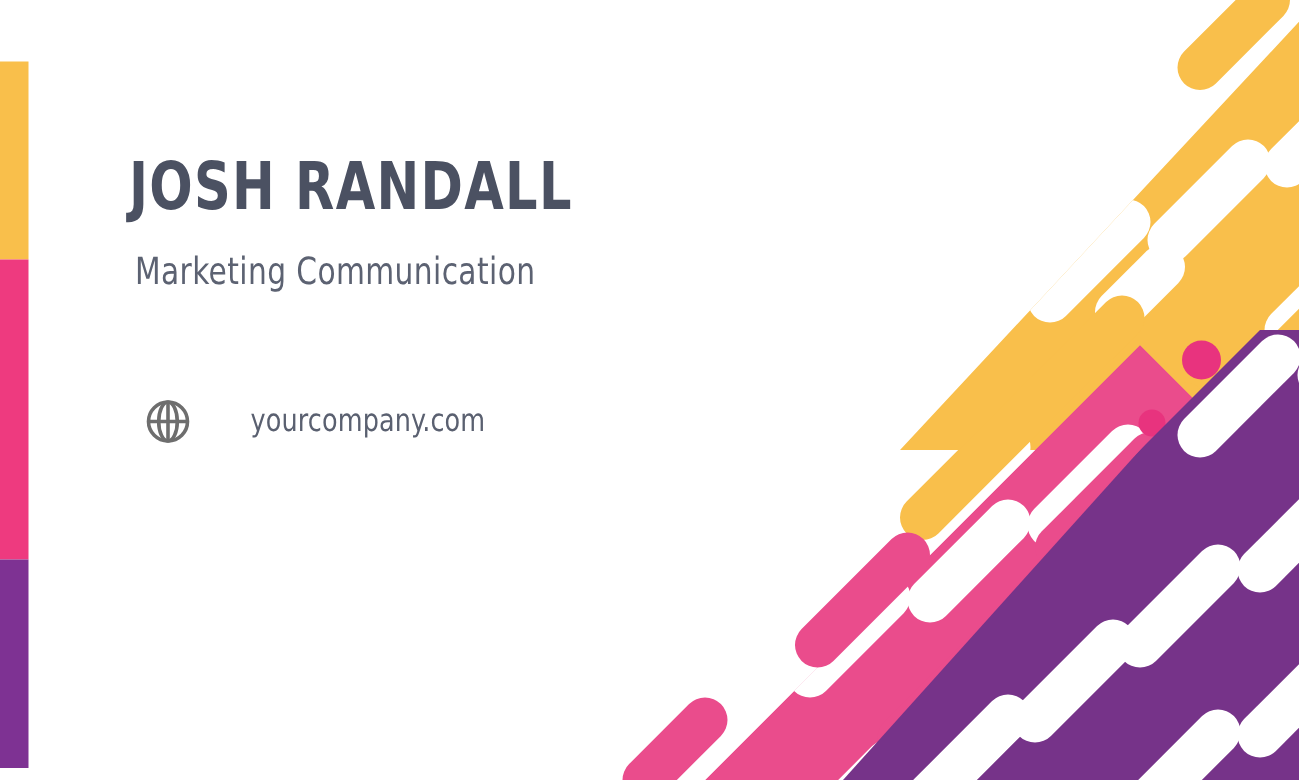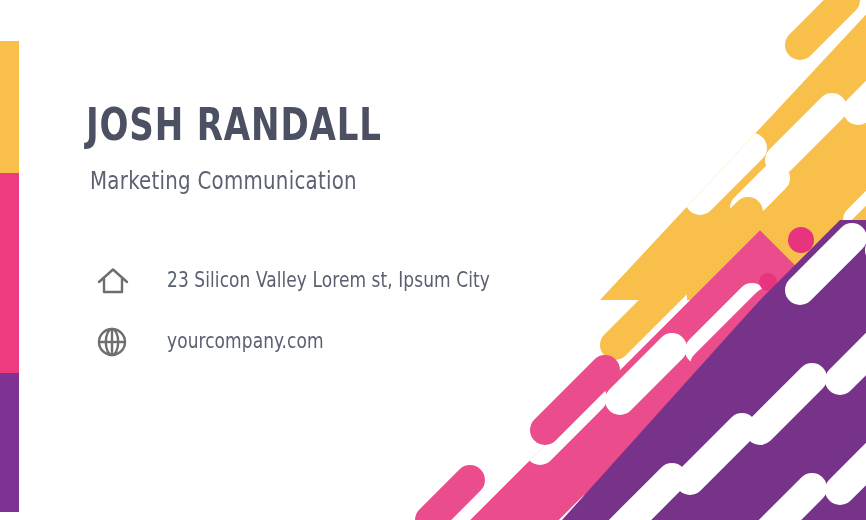--- a/index.html
+++ b/index.html
@@ -221,29 +221,20 @@
   </div>
 
   <div class="content">
 
     <h1 class="name">JOSH RANDALL</h1>
 
     <p class="role">Marketing Communication</p>
 
     <div class="contact-list">
 
-      <div class="contact-row">
-        <span class="contact-icon">
-          <svg width="34" height="30" viewBox="0 0 34 30">
-            <path d="M3 16 L17 3.5 L31 16" fill="none" stroke="#6e6e6e" stroke-width="2.4" stroke-linecap="round" stroke-linejoin="round"></path>
-            <path d="M8 13 L8 26 L26 26 L26 13" fill="none" stroke="#6e6e6e" stroke-width="2.4" stroke-linecap="round" stroke-linejoin="round"></path>
-          </svg>
-        </span>
-        <span class="contact-text">23 Silicon Valley Lorem st, Ipsum City</span>
-      </div>
 
 
       <div class="contact-row">
         <span class="contact-icon">
           <svg width="32" height="32" viewBox="0 0 32 32">
             <circle cx="16" cy="16" r="13" fill="none" stroke="#6e6e6e" stroke-width="2.4"></circle>
             <ellipse cx="16" cy="16" rx="6.2" ry="13" fill="none" stroke="#6e6e6e" stroke-width="2.4"></ellipse>
             <line x1="3" y1="16" x2="29" y2="16" stroke="#6e6e6e" stroke-width="2.4"></line>
             <line x1="16" y1="3" x2="16" y2="29" stroke="#6e6e6e" stroke-width="2.4"></line>
           </svg>

